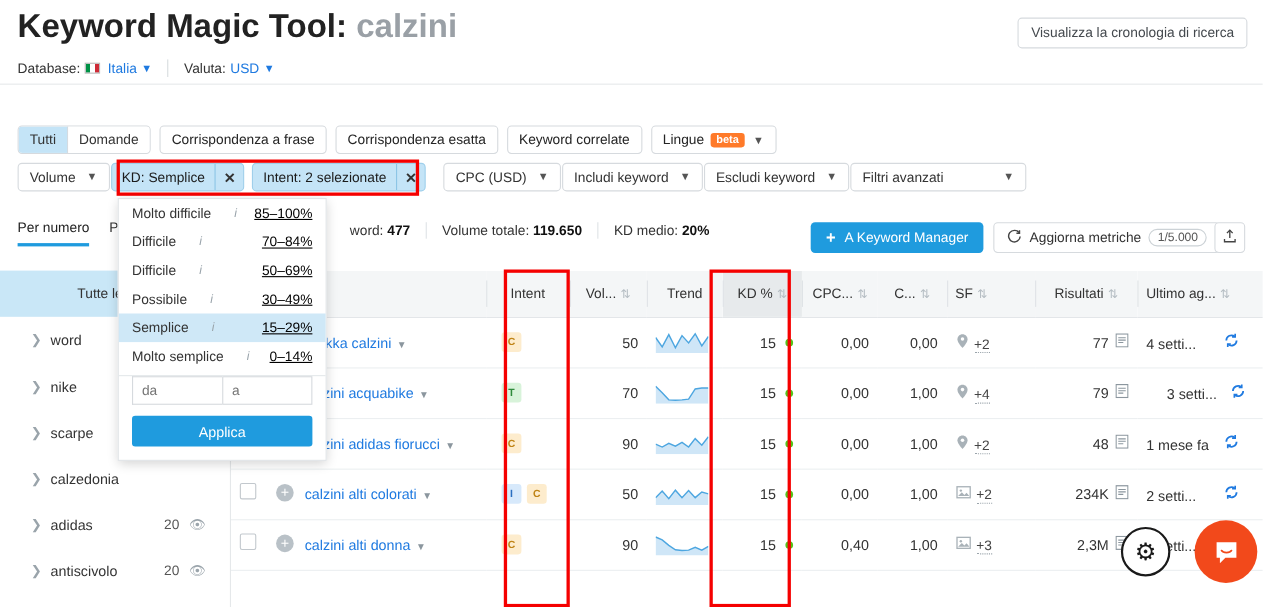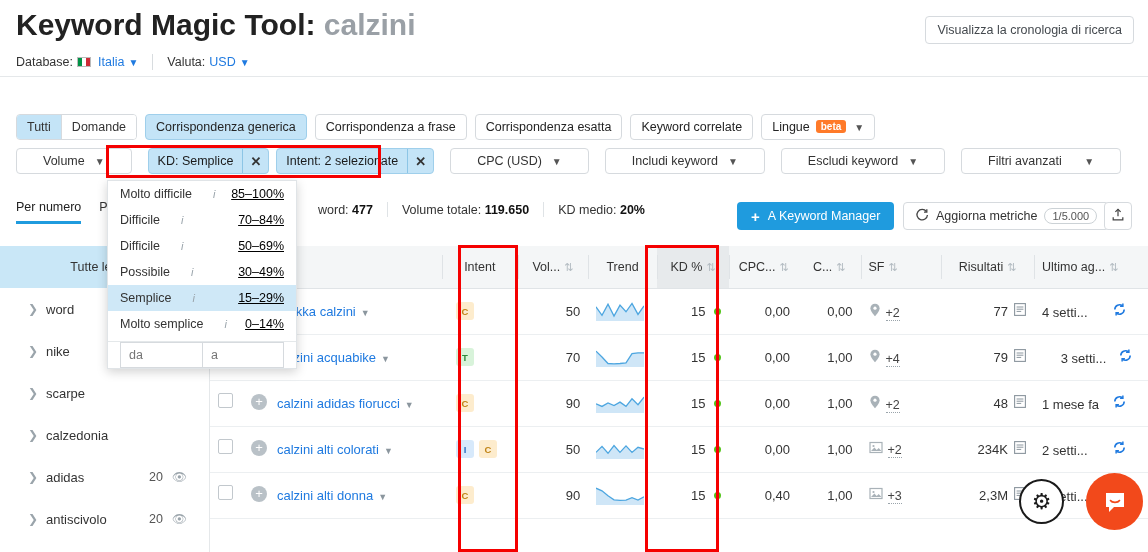--- a/index.html
+++ b/index.html
@@ -47,21 +47,21 @@
   .pillsolo { border:1px solid #d6dade; border-radius:4px; padding:5px 10px;
               font-size:12.5px; background:#fff; margin-right:8px; cursor:pointer; white-space:nowrap; }
   .pillsolo.active { background:#c4e4f7; border-color:#9fcfeb; }
   .beta { display:inline-block; background:#ff7a29; color:#fff; font-size:10px; font-weight:bold;
           border-radius:3px; padding:1px 5px; margin-left:6px; vertical-align:1px; }
   .chev { display:inline-block; margin-left:8px; color:#555; font-size:10px; }
 
   
   .filterrow { position:absolute; left:16px; top:148px; display:flex; align-items:center; }
   .fbtn { border:1px solid #d6dade; border-radius:4px; background:#fff;
-          padding:5px 26px; font-size:12.5px; color:#333; margin-right:16px;
+          padding:5px 10px; font-size:12.5px; color:#333; margin-right:1px;
           display:flex; align-items:center; cursor:pointer; white-space:nowrap; height:26px; }
   .fbtn .chev { margin-left:10px; }
   .fbtn.wide { width:160px; justify-content:space-between; }
 
   .chipwrap { display:flex; align-items:center; margin-right:9px; }
   .chip { display:flex; align-items:stretch; border:1px solid #9fcfeb; border-radius:4px;
           overflow:hidden; background:#c4e4f7; height:26px; margin-right:7px; }
   .chip .lab { padding:4px 9px; font-size:12.5px; color:#1b1b1b; display:flex; align-items:center; white-space:nowrap; }
   .chip .x { width:26px; display:flex; align-items:center; justify-content:center;
              border-left:1px solid #8cc5e6; font-size:13px; font-weight:bold; color:#333; cursor:pointer; }
@@ -185,21 +185,20 @@
   <span class="lnk">USD</span>
   <span class="caret">▼</span>
 </div>
 <div class="hdr-divider"></div>
 
 <div class="pillrow">
   <div class="pillgrp">
     <div class="pill active">Tutti</div>
     <div class="pill">Domande</div>
   </div>
-  <div class="pillsolo active">Corrispondenza generica</div>
   <div class="pillsolo">Corrispondenza a frase</div>
   <div class="pillsolo">Corrispondenza esatta</div>
   <div class="pillsolo">Keyword correlate</div>
   <div class="pillsolo">
     <span>Lingue</span><span class="beta">beta</span><span class="chev">▼</span>
   </div>
 </div>
 
 <div class="filterrow">
   <div class="fbtn">
@@ -524,20 +523,21 @@
           <span class="info">i</span>
         </span>
         <span class="rng">0–14%</span>
       </div>
     </div>
   <div class="dd-sep"></div>
   <div class="dd-inputs">
     <input type="text" placeholder="da" style="">
     <input type="text" placeholder="a" style="">
   </div>
+  <button class="dd-apply">Applica</button>
 </div>
 
 <div class="redbox" style="left:106px; top:145px; width:275px; height:33px;"></div>
 <div class="redbox" style="left:458px; top:245px; width:60px; height:307px;"></div>
 <div class="redbox" style="left:645px; top:245px; width:74px; height:307px;"></div>
 
 <div class="gear-fab">⚙</div>
 <div class="chat-fab">
   <svg width="28" height="28" viewBox="0 0 28 28">
     <path d="M5 5h18v14H13l-5 5v-5H5z" fill="#fff"></path>

